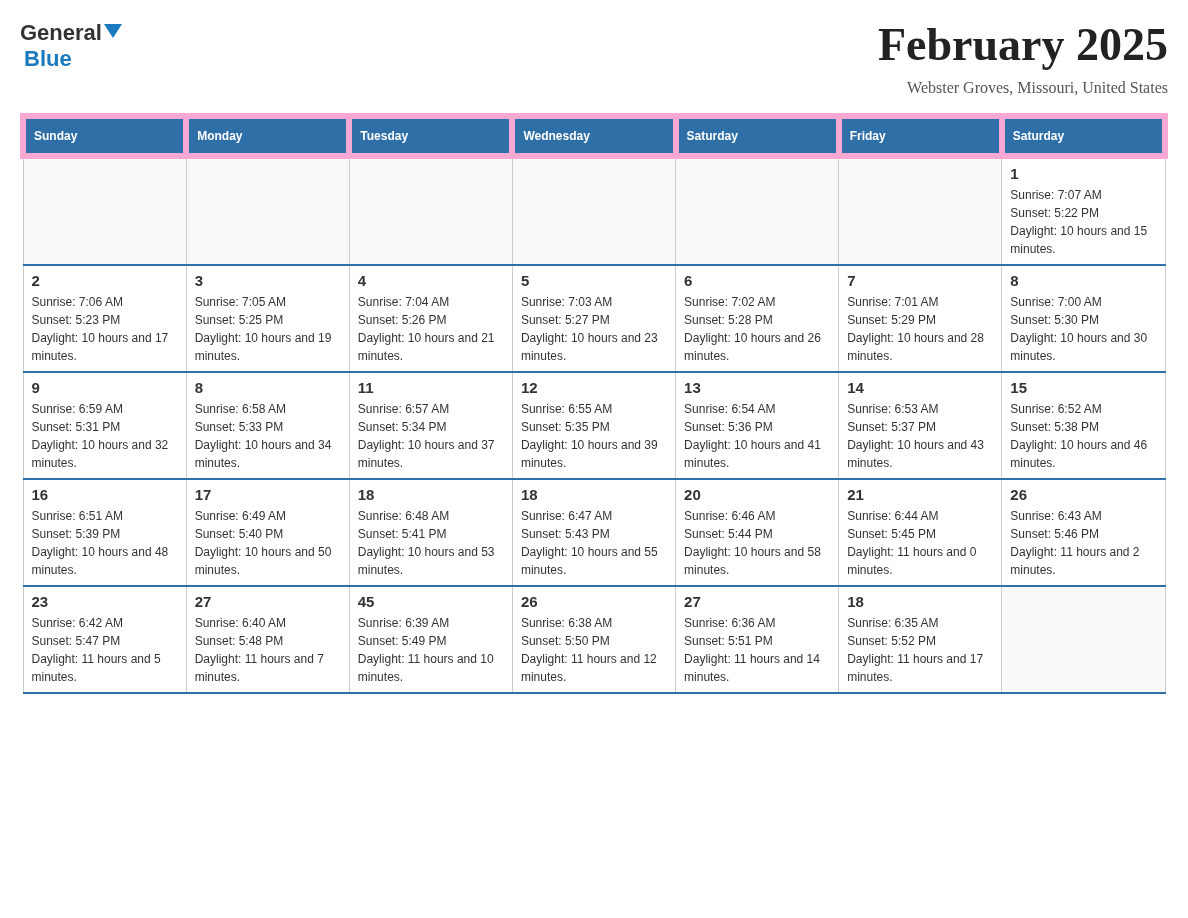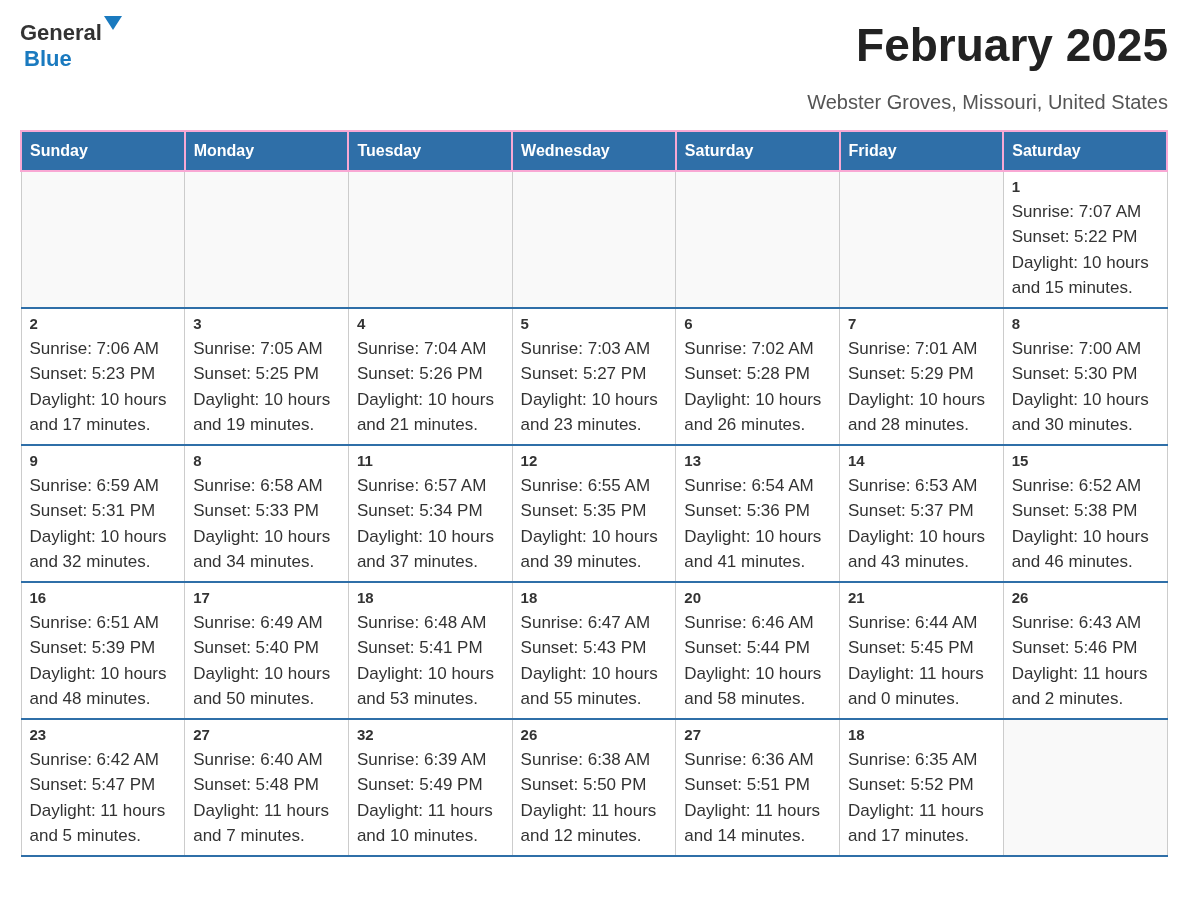--- a/index.html
+++ b/index.html
@@ -11,78 +11,80 @@
       min-height: 918px;
     }
     .header {
       display: flex;
       justify-content: space-between;
       align-items: flex-start;
       margin-bottom: 16px;
     }
     .title-area {
       text-align: right;
+      font-family: Liberation Serif, serif;
     }
     .month-year {
       font-size: 46px;
       font-weight: bold;
       color: #222;
       line-height: 1.1;
     }
     .location {
-      font-size: 20px;
+      font-size: 16px;
       color: #555;
-      margin-top: 20px;
+      margin-top: 8px;
     }
     .calendar {
       width: 100%;
       border-collapse: collapse;
     }
     .calendar thead th {
       background-color: #2f6fa8;
       color: #fff;
-      font-size: 16px;
+      font-size: 12px;
       font-weight: bold;
       padding: 10px 8px;
       text-align: left;
-      border: 2px solid #f9a8d4;
+      border: 6px solid #f9a8d4;
     }
     .calendar tbody td {
       border: 1px solid #ccc;
       vertical-align: top;
       padding: 6px 8px;
       width: 14.28%;
       min-height: 110px;
       font-size: 13px;
       color: #333;
     }
     .calendar tbody tr {
       border-bottom: 2px solid #2f6fa8;
     }
     .day-number {
       font-size: 15px;
       font-weight: bold;
       margin-bottom: 4px;
       display: block;
     }
     .day-info {
-      font-size: 17px;
+      font-size: 12px;
       line-height: 1.5;
       color: #333;
     }
     .empty-cell {
       background: #f9f9f9;
     }
     .logo-wrapper {
       display: flex;
       flex-direction: column;
       align-items: flex-start;
     }
     .logo-row {
       display: flex;
+      align-items: center;
     }
   </style>
 </head>
 <body>
 
 <div class="header">
   <div class="logo-wrapper">
     <div class="logo-row">
       <span style="font-size:22px;font-weight:bold;color:#333;">General</span>
       <span style="display:inline-block;margin:0 2px;width:0;height:0;border-left:9px solid transparent;border-right:9px solid transparent;border-top:14px solid #1a7abf;vertical-align:middle;margin-top:-4px;"></span>
@@ -215,21 +217,21 @@
       <tr>
         <td>
           <span class="day-number">23</span>
           <div class="day-info">Sunrise: 6:42 AM<br>Sunset: 5:47 PM<br>Daylight: 11 hours and 5 minutes.</div>
         </td>
         <td>
           <span class="day-number">27</span>
           <div class="day-info">Sunrise: 6:40 AM<br>Sunset: 5:48 PM<br>Daylight: 11 hours and 7 minutes.</div>
         </td>
         <td>
-          <span class="day-number">32</span>
+          <span class="day-number">45</span>
           <div class="day-info">Sunrise: 6:39 AM<br>Sunset: 5:49 PM<br>Daylight: 11 hours and 10 minutes.</div>
         </td>
         <td>
           <span class="day-number">26</span>
           <div class="day-info">Sunrise: 6:38 AM<br>Sunset: 5:50 PM<br>Daylight: 11 hours and 12 minutes.</div>
         </td>
         <td>
           <span class="day-number">27</span>
           <div class="day-info">Sunrise: 6:36 AM<br>Sunset: 5:51 PM<br>Daylight: 11 hours and 14 minutes.</div>
         </td>

